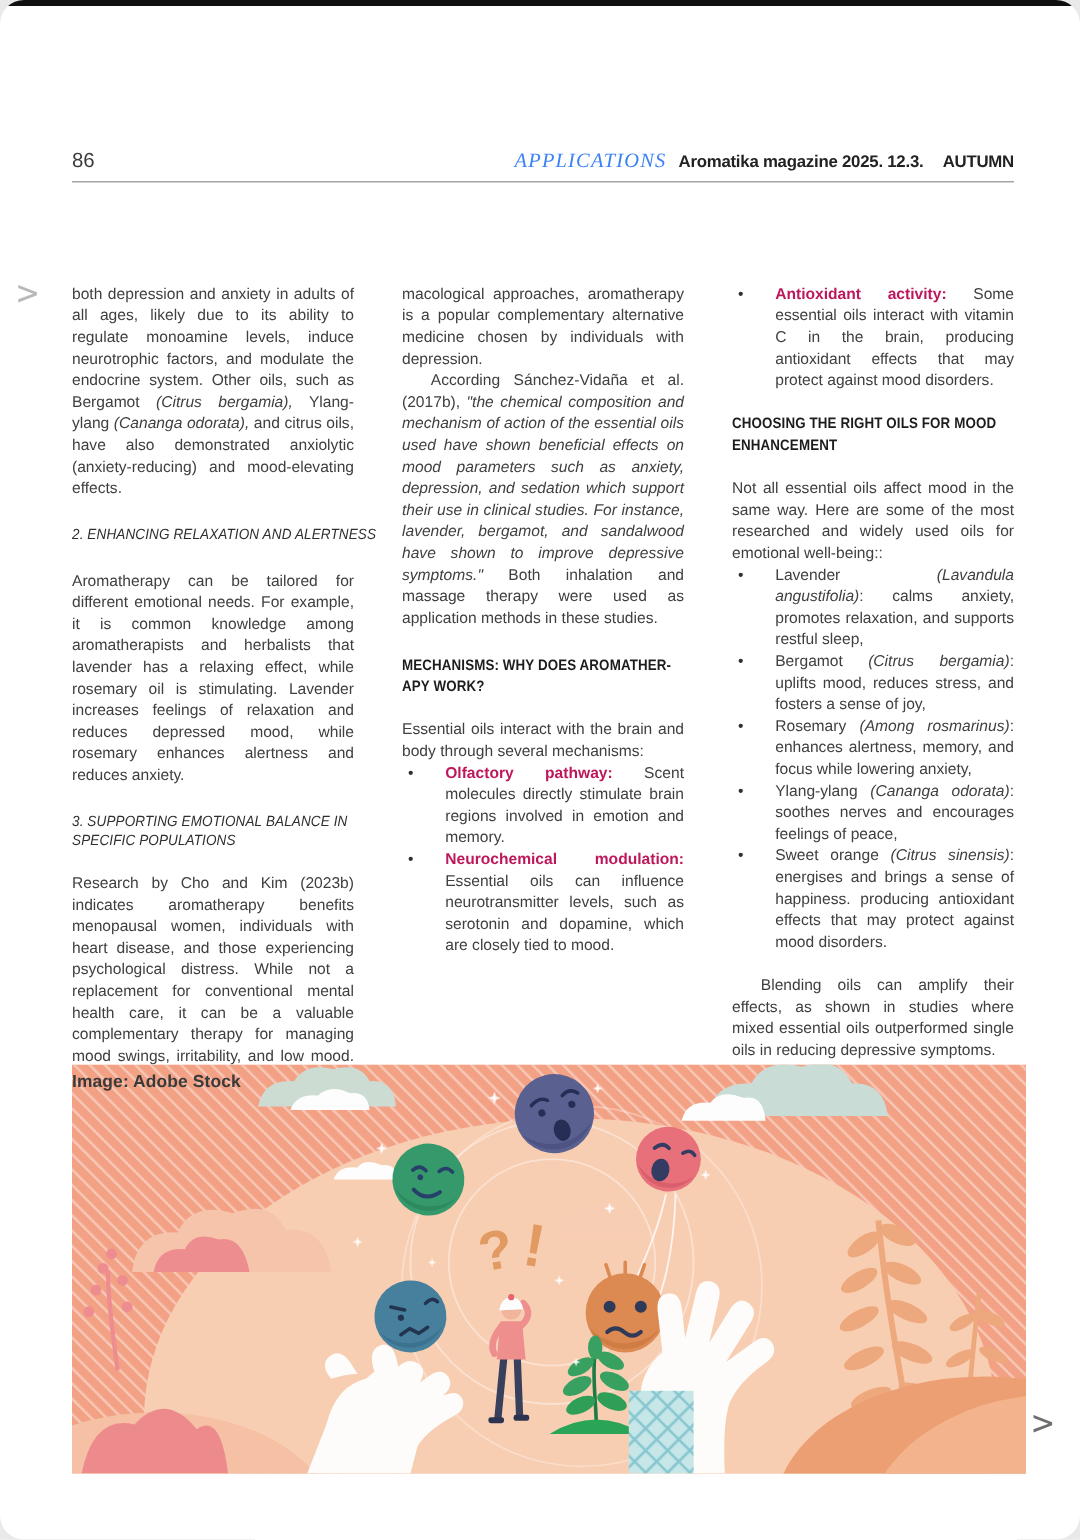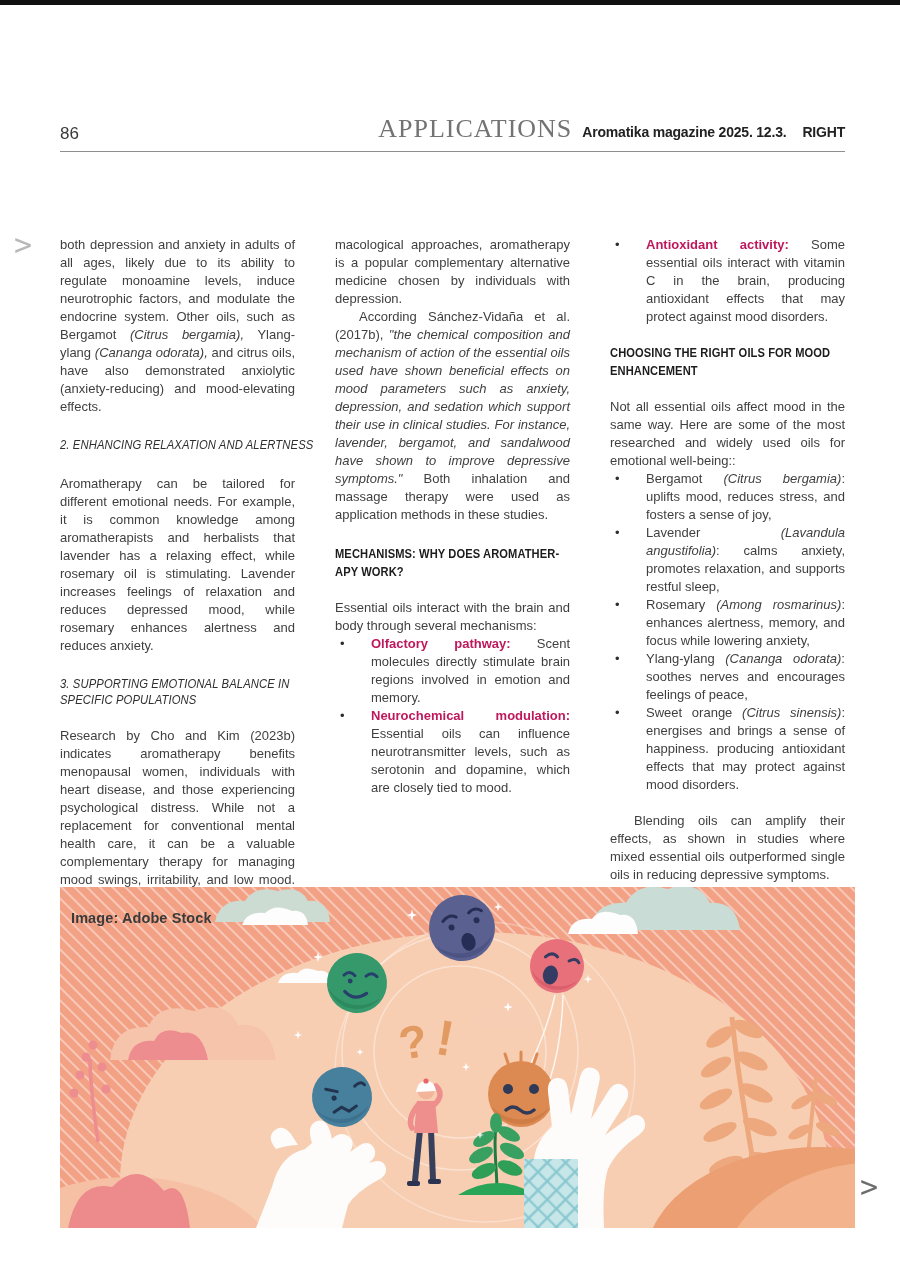--- a/index.html
+++ b/index.html
@@ -1,28 +1,28 @@
 <!DOCTYPE html>
 <html><head>
 <meta charset="utf-8">
 <style>
   * { margin:0; padding:0; box-sizing:border-box; }
   html,body { background:#e9e9e9; }
   .page {
     position:relative; width:900px; height:1283px; background:#ffffff;
     font-family:"Liberation Sans","DejaVu Sans",sans-serif; color:#3e3e3e;
-    overflow:hidden; margin:0 auto;
+    overflow:hidden; margin:0 auto;border-radius:20px;
   }
   .topbar { position:absolute; top:0; left:0; width:100%; height:5px; background:#101010; }
 
   
   .header { position:absolute; top:118px; left:60px; right:55px; height:26px; }
   .page-number { position:absolute; left:0; bottom:0; font-size:17px; color:#3a3a3a; }
   .header-right { position:absolute; right:0; bottom:0; display:flex; align-items:baseline; gap:10px; }
-  .section-label { font-family:"Liberation Serif","DejaVu Serif",serif; font-size:26px; letter-spacing:1px; color:#737373; }
+  .section-label { font-family:"Liberation Serif","DejaVu Serif",serif; font-size:17px; letter-spacing:1px; color:#3b82f6;font-style:italic; }
   .mag-info { font-size:14px; font-weight:700; color:#222; letter-spacing:-0.2px;text-align:center; }
   .season { font-size:14px; font-weight:700; color:#222; margin-left:6px; letter-spacing:-0.2px; }
   .header-rule { position:absolute; top:151px; left:60px; width:785px; height:0; border-top:1.6px solid #8f8f8f; }
 
   
   .nav-arrow { position:absolute; font-size:30px; font-weight:300; line-height:30px; cursor:pointer;
                font-family:"DejaVu Sans Mono","Liberation Mono",monospace; }
   .nav-prev { left:14px; top:230px; color:#b8b8b8; }
   .nav-next { left:860px; top:1172px; color:#6e6e6e; }
 
@@ -54,37 +54,36 @@
 
   ul.bullets { list-style:none; margin:0; }
   ul.bullets li { position:relative; padding-left:36px; text-align:justify; }
   ul.bullets li::before { content:"\2022"; position:absolute; left:5px; top:0; color:#2f2f2f; }
   ul.bullets li b { color:#be185d; }
 
   
   .figure { position:absolute; left:60px; top:887px; width:795px; height:341px; }
   .figure svg { display:block; width:795px; height:341px; }
   .figure-caption {
-    position:absolute; left:11px; top:7px; font-size:14.5px; font-weight:700; color:#3a3a3a;
+    position:absolute; left:0; top:7px; font-size:14.5px; font-weight:700; color:#3a3a3a;
     letter-spacing:0.1px;
-    margin-top:16px;
   }
 </style>
 </head>
 <body>
 
 <div class="page">
   <div class="topbar"></div>
 
   <div class="header">
     <span class="page-number">86</span>
     <span class="header-right">
       <span class="section-label">APPLICATIONS</span>
       <span class="mag-info">Aromatika magazine 2025. 12.3.</span>
-      <span class="season">RIGHT</span>
+      <span class="season">AUTUMN</span>
     </span>
   </div>
   <div class="header-rule"></div>
 
   <span class="nav-arrow nav-prev">&gt;</span>
   <span class="nav-arrow nav-next">&gt;</span>
 
   <div class="columns">
 
     <div class="col">
@@ -123,22 +122,22 @@
       </ul>
 
       <div class="bold-head gap-top squeeze-head">
         <span class="hline">CHOOSING THE RIGHT OILS FOR MOOD</span>
         <span class="hline">ENHANCEMENT</span>
       </div>
 
       <p class="gap-top">Not all essential oils affect mood in the same way. Here are some of the most researched and widely used oils for emotional well-being::</p>
 
       <ul class="bullets gap-top-lg">
+        <li><span>Lavender </span><span class="ital">(Lavandula angustifolia)</span><span>: calms anxiety, promotes relaxation, and supports restful sleep,</span></li>
         <li><span>Bergamot </span><span class="ital">(Citrus bergamia)</span><span>: uplifts mood, reduces stress, and fosters a sense of joy,</span></li>
-        <li><span>Lavender </span><span class="ital">(Lavandula angustifolia)</span><span>: calms anxiety, promotes relaxation, and supports restful sleep,</span></li>
         <li><span>Rosemary </span><span class="ital">(Among rosmarinus)</span><span>: enhances alertness, memory, and focus while lowering anxiety,</span></li>
         <li><span>Ylang-ylang </span><span class="ital">(Cananga odorata)</span><span>: soothes nerves and encourages feelings of peace,</span></li>
         <li><span>Sweet orange </span><span class="ital">(Citrus sinensis)</span><span>: energises and brings a sense of happiness. producing antioxidant effects that may protect against mood disorders.</span></li>
       </ul>
 
       <p class="gap-top first-indent">Blending oils can amplify their effects, as shown in studies where mixed essential oils outperformed single oils in reducing depressive symptoms.</p>
     </div>
   </div>
 
   <div class="figure">

